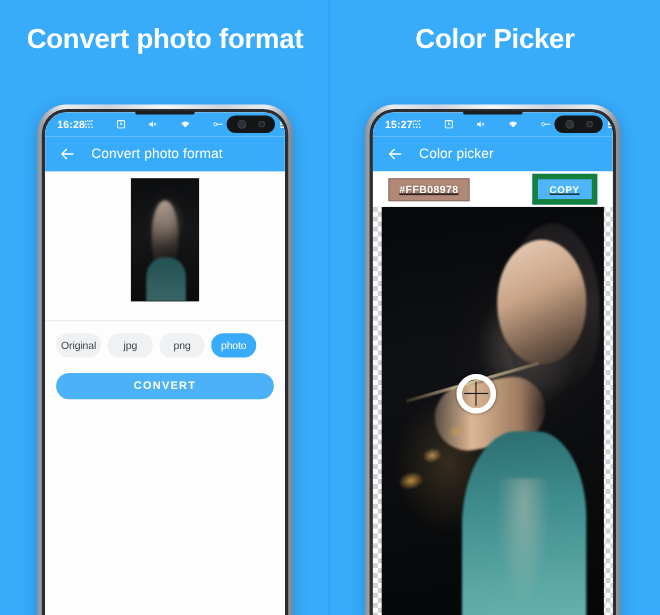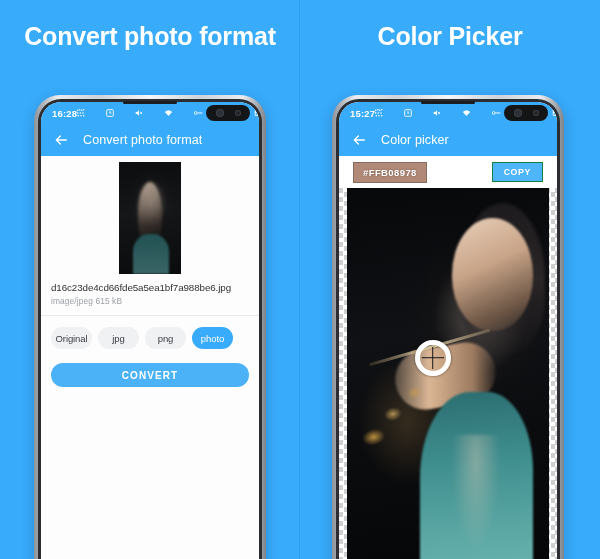--- a/index.html
+++ b/index.html
@@ -252,39 +252,40 @@
     background: #ffffff;
     display: flex;
     flex-direction: column;
   }
   .picker-bar {
     height: 32px;
     display: flex;
     align-items: center;
     padding: 0 14px;
     background: #ffffff;
+    text-decoration: underline;
   }
   .hex-swatch {
     padding: 4px 9px;
     font-size: 9.5px;
     font-weight: 700;
     letter-spacing: 0.4px;
     color: #ffffff;
     text-shadow: 0 0 2px rgba(0,0,0,0.35);
     border: 1px solid rgba(0,0,0,0.22);
   }
   .copy-btn {
     margin-left: auto;
     padding: 4px 11px;
     background: #4fb5f9;
     color: #ffffff;
     font-size: 8.8px;
     font-weight: 600;
     letter-spacing: 0.6px;
-    border: 1px solid #15803d;
+    border: 5px solid #15803d;
   }
 
   .photo-area {
     flex: 1;
     position: relative;
     background:
       repeating-conic-gradient(#ffffff 0% 25%, #cfcfcf 0% 50%) 0 0 / 9px 9px;
     overflow: hidden;
   }
   .photo {
@@ -466,24 +467,20 @@
                 </svg>
             </span>
             <span class="appbar-title">Convert photo format</span>
           </div>
 
           <div class="convert-body">
             <div class="thumb-wrap">
               <div class="thumb"></div>
             </div>
 
-            <div class="file-info">
-              <div class="file-name">d16c23de4cd66fde5a5ea1bf7a988be6.jpg</div>
-              <div class="file-meta">image/jpeg  615 kB</div>
-            </div>
 
             <div class="divider"></div>
 
 
             <div class="chips">
               <div class="chip">Original</div>
               <div class="chip">jpg</div>
               <div class="chip">png</div>
               <div class="chip selected">photo</div>
             </div>

